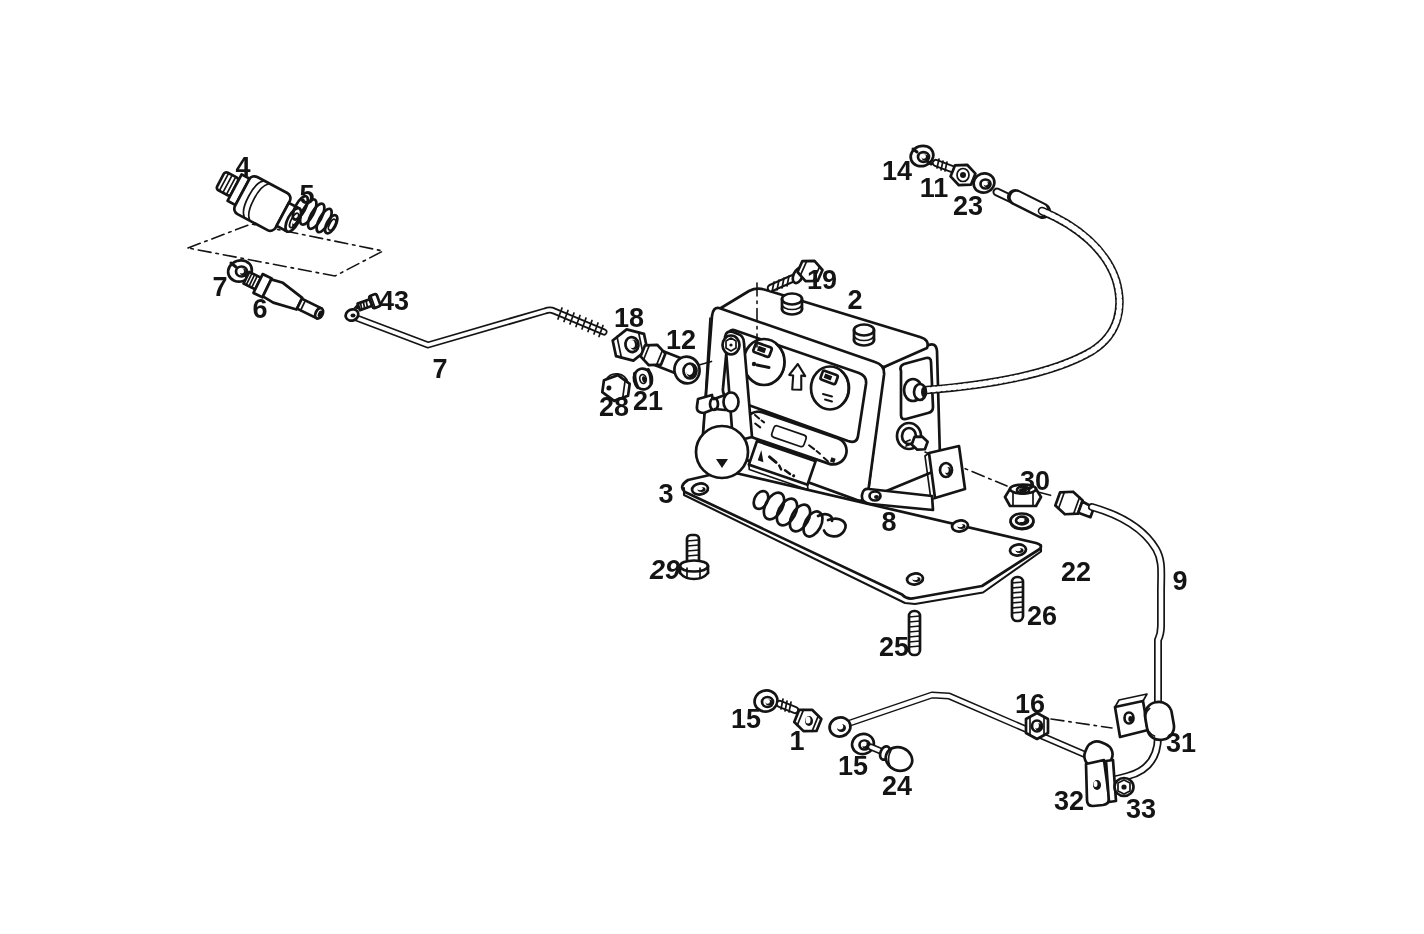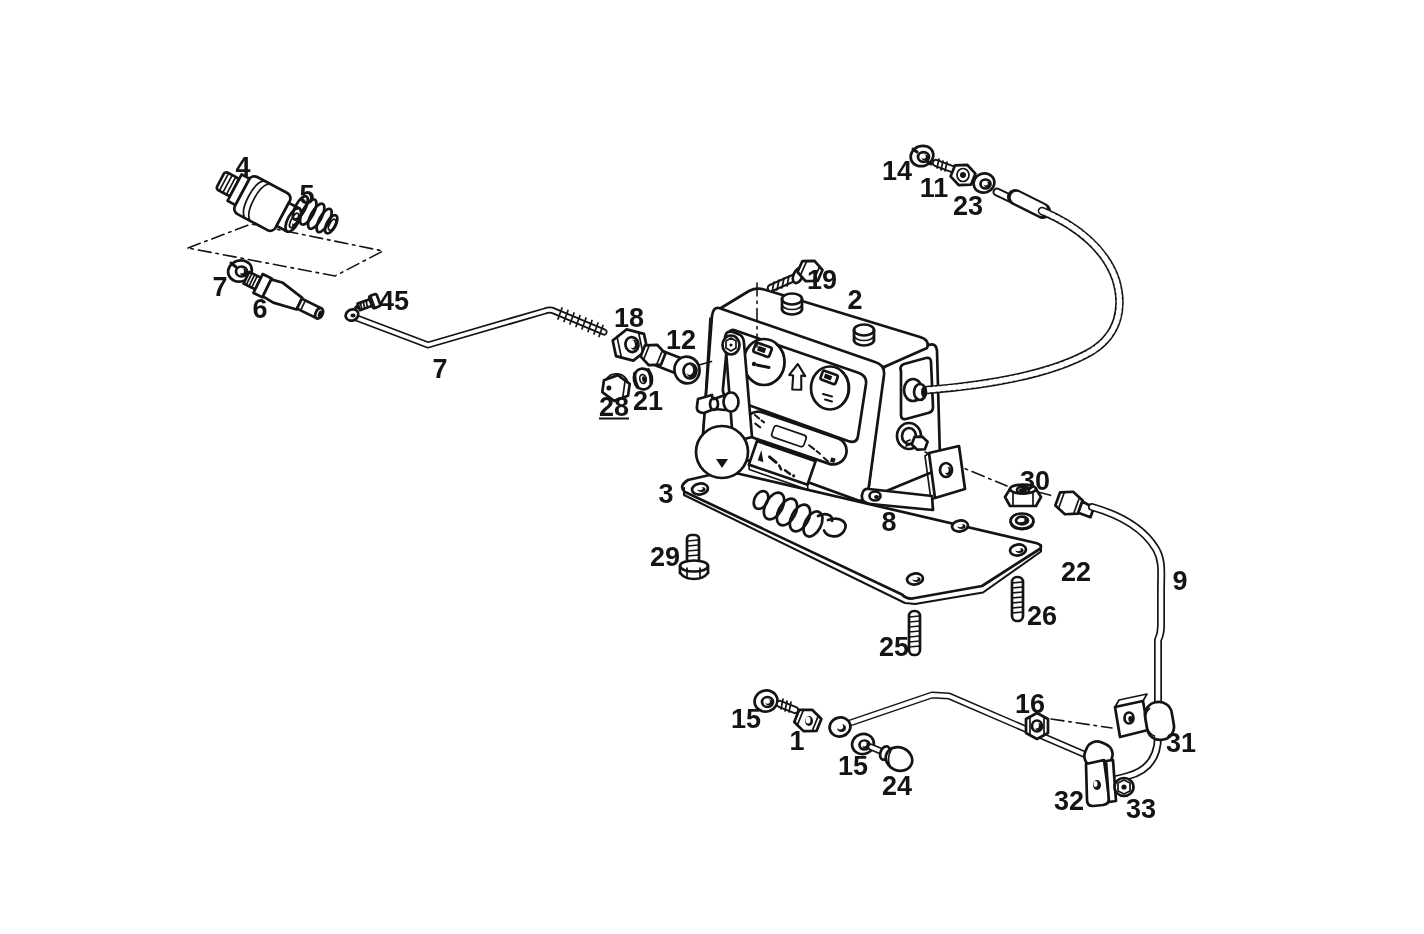--- a/index.html
+++ b/index.html
@@ -402,36 +402,36 @@
   </g>
 
 </g>
 </svg>
 
 <div style="position:absolute;inset:0;">
       <span class="callout" style="left: 243px; top: 167px;">4</span>
       <span class="callout" style="left: 307px; top: 195px;">5</span>
       <span class="callout" style="left: 220px; top: 287px;">7</span>
       <span class="callout" style="left: 260px; top: 309px;">6</span>
-      <span class="callout" style="left: 394px; top: 301px;">45</span>
+      <span class="callout" style="left: 394px; top: 301px;">43</span>
       <span class="callout" style="left: 440px; top: 369px;">7</span>
       <span class="callout" style="left: 897px; top: 171px; text-align: right;">14</span>
       <span class="callout" style="left: 934px; top: 188px;">11</span>
       <span class="callout" style="left: 968px; top: 206px;">23</span>
       <span class="callout" style="left: 822px; top: 244px; margin-top: 36px;">19</span>
       <span class="callout" style="left: 855px; top: 300px;">2</span>
       <span class="callout" style="left: 629px; top: 318px;">18</span>
       <span class="callout" style="left: 681px; top: 340px; text-align: right;">12</span>
-      <span class="callout" style="left: 614px; top: 407px; text-decoration: underline;">28</span>
+      <span class="callout" style="left: 614px; top: 407px;">28</span>
       <span class="callout" style="left: 648px; top: 401px;">21</span>
       <span class="callout" style="left: 666px; top: 494px;">3</span>
       <span class="callout" style="left: 889px; top: 522px;">8</span>
       <span class="callout" style="left: 1035px; top: 481px;">30</span>
       <span class="callout" style="left: 1076px; top: 526px; margin-top: 46px;">22</span>
-      <span class="callout" style="left: 665px; top: 557px;">29</span>
+      <span class="callout" style="left: 665px; top: 570px; font-style: italic;">29</span>
       <span class="callout" style="left: 1180px; top: 581px;">9</span>
       <span class="callout" style="left: 894px; top: 647px; text-align: center;">25</span>
       <span class="callout" style="left: 1042px; top: 616px;">26</span>
       <span class="callout" style="left: 746px; top: 719px;">15</span>
       <span class="callout" style="left: 797px; top: 741px;">1</span>
       <span class="callout" style="left: 853px; top: 766px;">15</span>
       <span class="callout" style="left: 897px; top: 786px;">24</span>
       <span class="callout" style="left: 1030px; top: 704px;">16</span>
       <span class="callout" style="left: 1181px; top: 743px;">31</span>
       <span class="callout" style="left: 1069px; top: 801px;">32</span>

